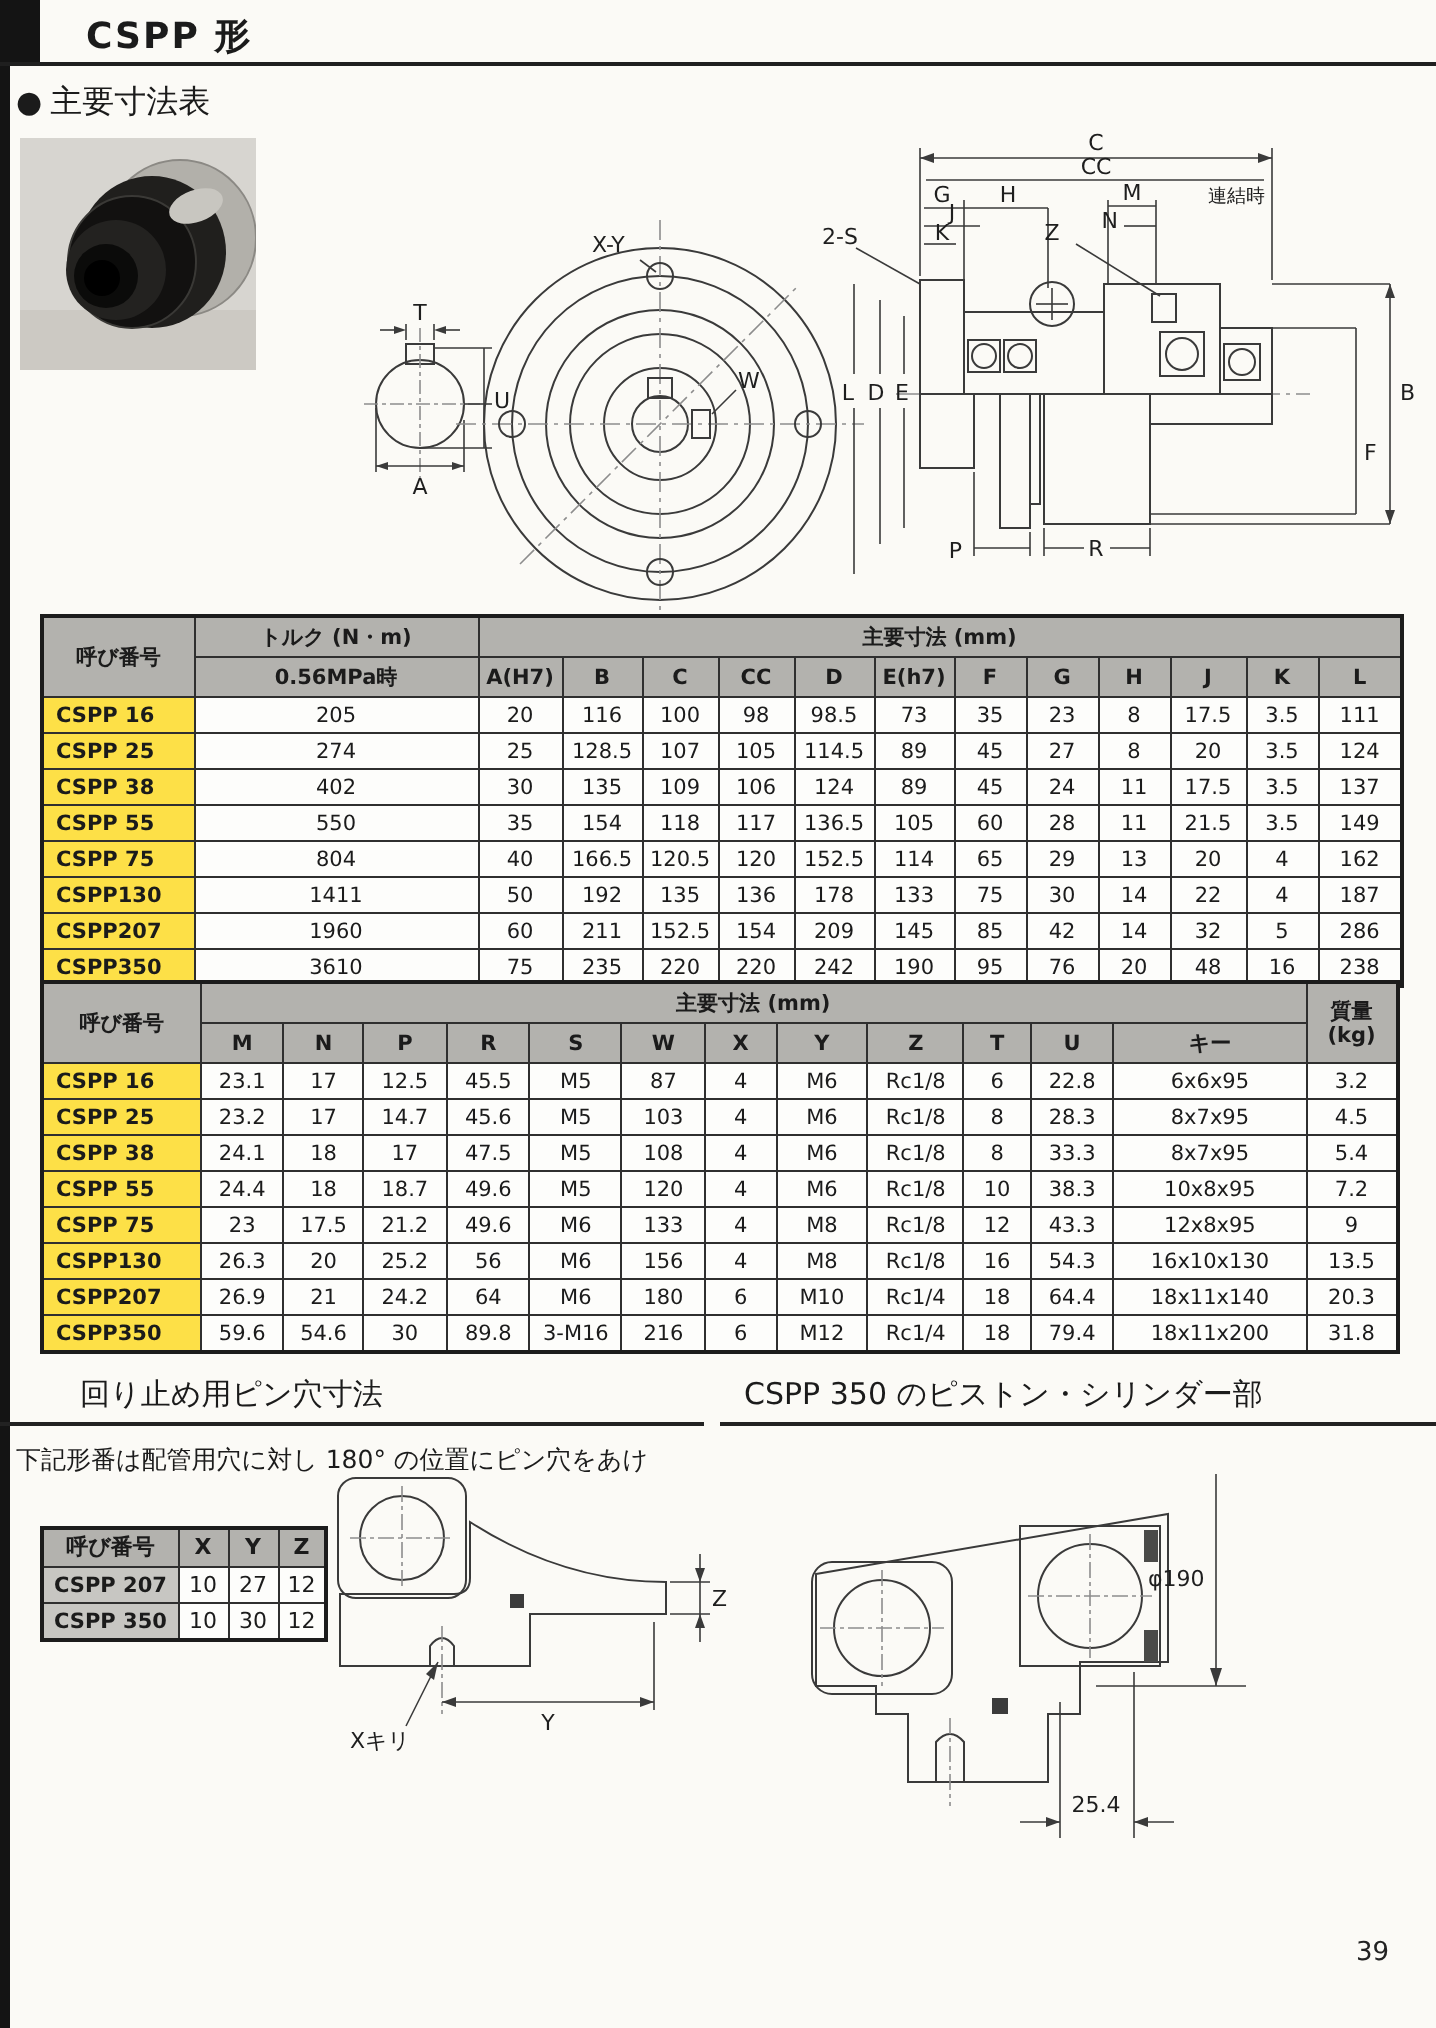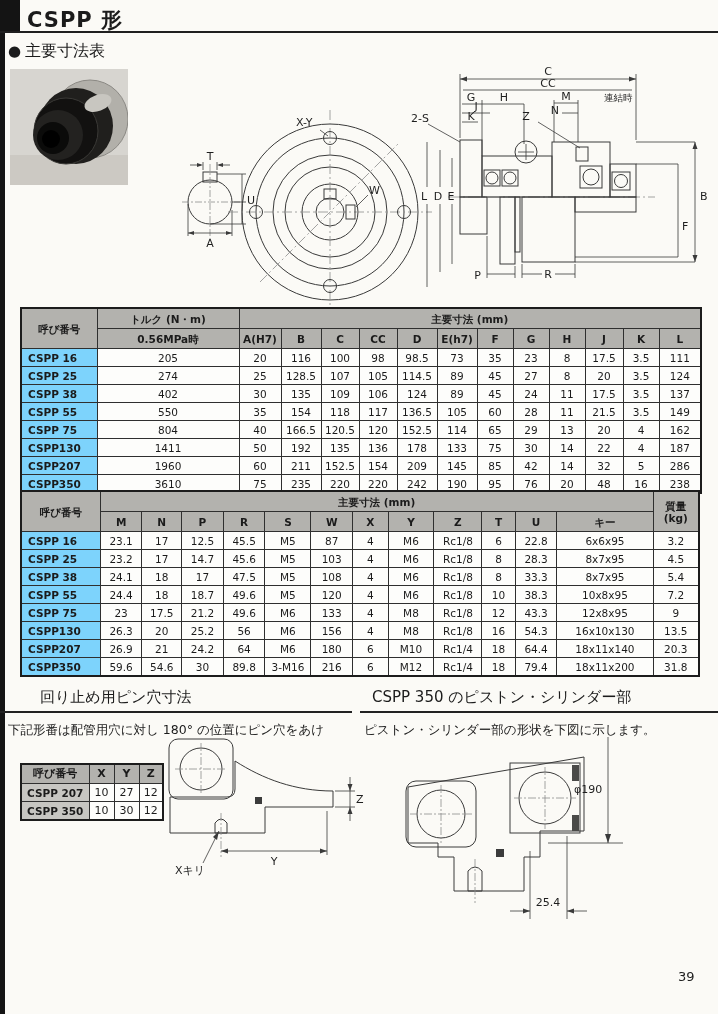--- a/index.html
+++ b/index.html
@@ -1,35 +1,35 @@
 <!DOCTYPE html>
 <html><head>
 <meta charset="utf-8">
 <style>
   html,body{margin:0;padding:0;background:#e8e8e8}
   .page{position:relative;width:718px;height:1014px;background:#fbfaf6;overflow:hidden;
         font-family:"DejaVu Sans","Liberation Sans",sans-serif;color:#1b1b1b}
   .scan-left{position:absolute;left:0;top:0;width:5px;height:1014px;background:#141414}
   .scan-corner{position:absolute;left:0;top:0;width:20px;height:33px;background:#141414}
 
-  .title{position:absolute;left:27px;top:6px;font-size:21px;font-weight:bold;letter-spacing:1px}
+  .title{position:absolute;left:43px;top:6px;font-size:18px;font-weight:bold;letter-spacing:1px}
   .rule-top{position:absolute;left:0;top:31px;width:718px;height:2px;background:#1f1f1f}
   .sec-head{position:absolute;left:8px;top:41px;font-size:16px;font-weight:normal}
   .sec-head .bullet{font-size:15px;margin-right:4px}
 
   .photo{position:absolute;left:10px;top:69px;width:118px;height:116px}
   .draw-main{position:absolute;left:130px;top:52px;width:588px;height:255px}
 
   table.dim{position:absolute;left:20px;width:680px;border-collapse:collapse;table-layout:fixed;
             font-size:10.5px;border:2px solid #1c1c1c;background:#fdfdfb}
   #t1{top:307px}
   #t2{top:490px}
   .dim th,.dim td{border:1px solid #2f2f2f;text-align:center;padding:0;height:17px;line-height:12px;font-weight:normal;overflow:hidden;white-space:nowrap}
   .dim thead th{background:#b3b2ae;font-weight:bold;height:19px}
-  .dim tbody th{background:#7dd3fc;font-weight:bold;text-align:left;padding-left:6px}
+  .dim tbody th{background:#fde047;font-weight:bold;text-align:left;padding-left:6px}
   .dim td{background:#fdfdfb}
   .mass-h span{display:block;line-height:12px}
 
   .sub-head{position:absolute;font-size:15px;font-weight:normal}
   #ph-left{left:40px;top:688px}
   #ph-right{left:372px;top:688px}
   .sub-rule{position:absolute;top:711px;height:2px;background:#222}
   #pr-left{left:0;width:352px}
   #pr-right{left:360px;width:358px}
   .body-text{position:absolute;font-size:12.5px;line-height:22px}
@@ -649,21 +649,20 @@
         <line x1="180" y1="74" x2="200" y2="74" class="dm"></line>
       <line x1="195" y1="44" x2="195" y2="88" class="dm"></line>
       <polygon class="ar" points="195,58 192.5,51 197.5,51"></polygon>
         <polygon class="ar" points="195,74 192.5,81 197.5,81"></polygon>
       <text x="201" y="70">Z</text>
     </g>
   </svg>
 
   <div class="sub-head" id="ph-right">CSPP 350 のピストン・シリンダー部</div>
   <div class="sub-rule" id="pr-right"></div>
-  <div class="body-text" id="piston-text">ピストン・シリンダー部の形状を下図に示します。</div>
 
   <svg class="piston-draw" viewBox="0 0 300 198">
     <defs>
       <pattern id="hch3" width="6" height="6" patternUnits="userSpaceOnUse" patternTransform="rotate(45)">
         <rect width="6" height="6" fill="#cdccc7"></rect>
           <line x1="0" y1="0" x2="0" y2="6" stroke="#8f8e8a" stroke-width="1"></line>
       </pattern>
     </defs>
     <g>
       <path d="M10,56 L186,26 L186,100 L142,100 L142,126 L126,126 L126,160 L56,160 L56,126 L40,126 L40,112 L10,112 Z" fill="url(#hch3)" class="ol"></path>

